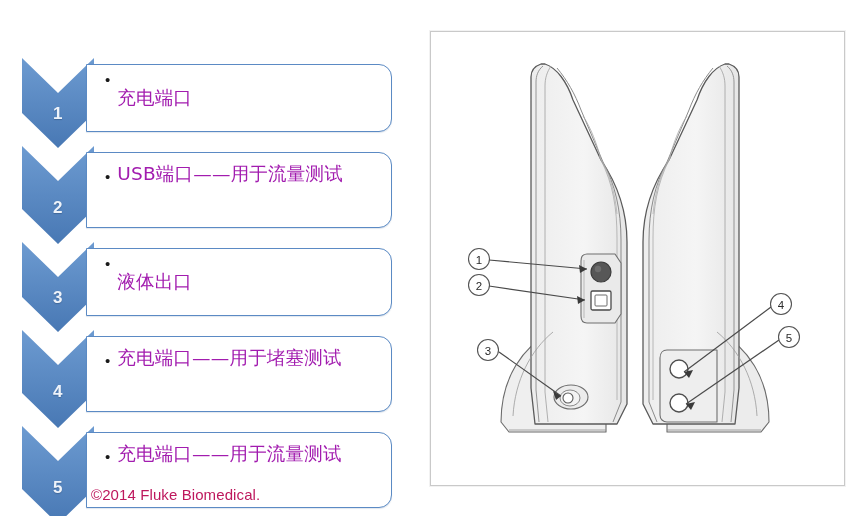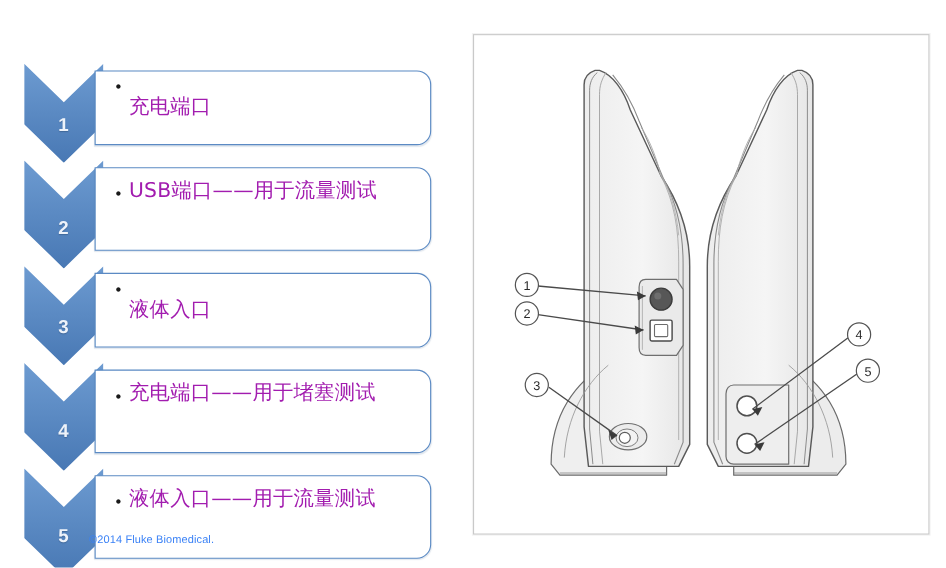--- a/index.html
+++ b/index.html
@@ -85,24 +85,24 @@
     color: #a21caf;
     font-size: 18.5px;
     line-height: 1.32;
     font-family: "DejaVu Sans", "Liberation Sans", sans-serif;
     letter-spacing: 0.2px;
   }
   .textbox.tall { align-items: flex-start; padding-top: 9px; }
 
   #copyright {
     position: absolute;
-    left: 81px;
+    left: 91px;
     top: 486px;
-    font-size: 10px;
-    color: #3b82f6;
+    font-size: 15px;
+    color: #be185d;
     font-family: "Liberation Sans", sans-serif;
     letter-spacing: 0.1px;
     white-space: nowrap;
   }
 
   
   #figure-frame {
     position: absolute;
     left: 430px;
     top: 31px;
@@ -168,21 +168,21 @@
               <stop offset="0%" stop-color="#6d9bd1"></stop>
               <stop offset="100%" stop-color="#4878b4"></stop>
             </linearGradient>
           </defs>
           <path d="M0,0 L0,55 L36,90 L72,55 L72,0 L36,35 Z" fill="url(#cg3)"></path>
         </svg>
       </div>
       <div class="chev-num" style="top:46px;">3</div>
       <div class="textbox" style="top:6px;height:68px;width:306px;">
         <span class="bullet">•</span>
-        <span class="txt">液体入口</span>
+        <span class="txt">液体出口</span>
       </div>
     </div>
 
     <div class="list-row" style="top:272px;">
       <div class="chev">
         <svg width="72" height="98" viewBox="0 0 72 98" aria-hidden="true">
           <defs>
             <linearGradient id="cg4" x1="0" y1="0" x2="0" y2="1">
               <stop offset="0%" stop-color="#6d9bd1"></stop>
               <stop offset="100%" stop-color="#4878b4"></stop>
@@ -206,21 +206,21 @@
               <stop offset="0%" stop-color="#6d9bd1"></stop>
               <stop offset="100%" stop-color="#4878b4"></stop>
             </linearGradient>
           </defs>
           <path d="M0,0 L0,63 L36,98 L72,63 L72,0 L36,35 Z" fill="url(#cg5)"></path>
         </svg>
       </div>
       <div class="chev-num" style="top:52px;">5</div>
       <div class="textbox tall" style="top:6px;height:76px;width:306px;">
         <span class="bullet">•</span>
-        <span class="txt">液体入口——用于流量测试</span>
+        <span class="txt">充电端口——用于流量测试</span>
       </div>
     </div>
   </div>
 
   <div id="copyright">©2014 Fluke Biomedical.</div>
 
   <div id="figure-frame">
     <svg width="413" height="453" viewBox="0 0 413 453" aria-hidden="true">
 
       <defs>

